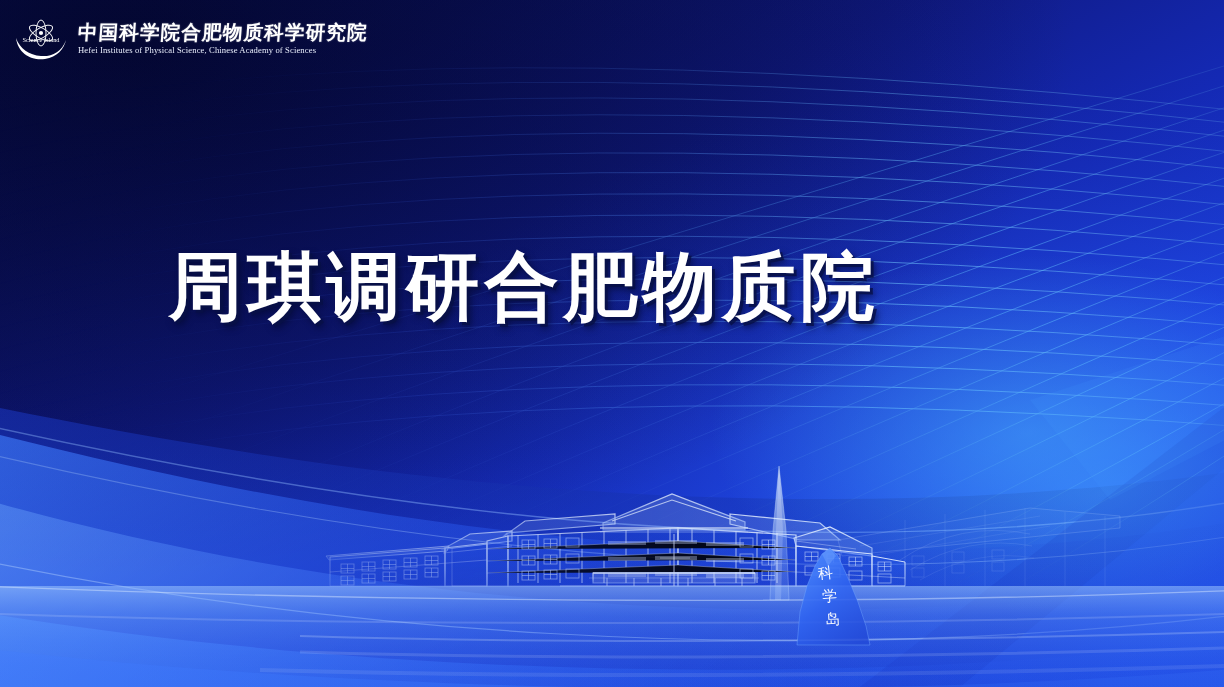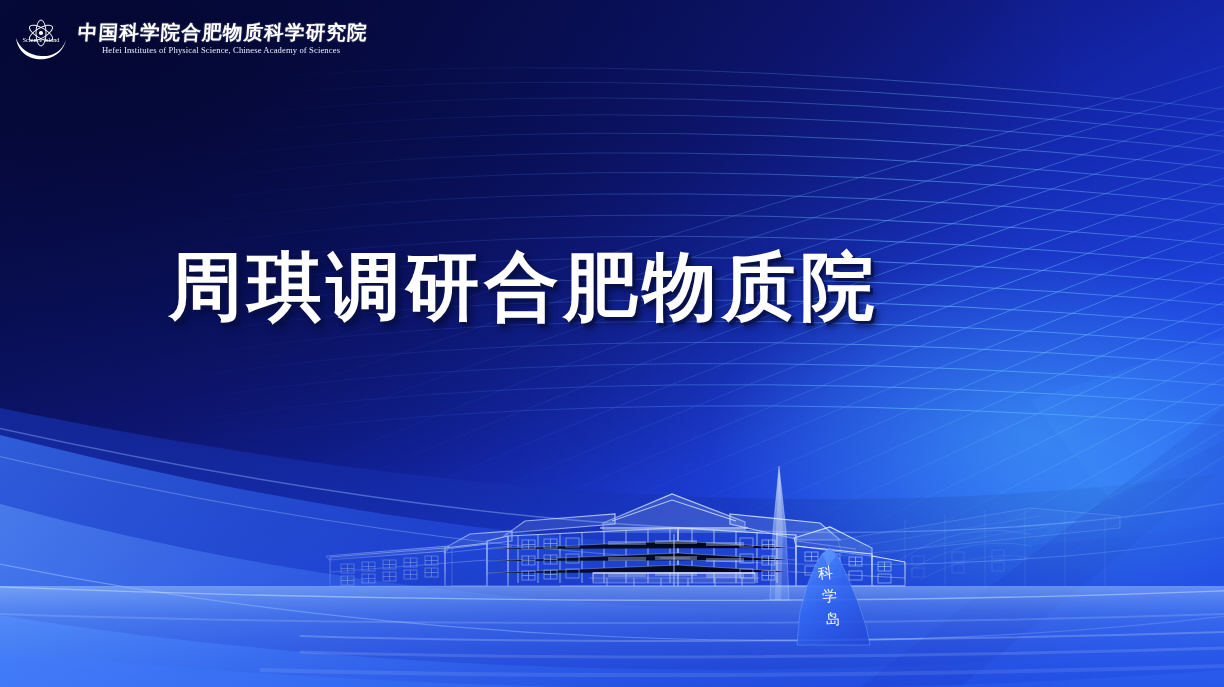--- a/index.html
+++ b/index.html
@@ -53,21 +53,20 @@
     transform:skewX(-4deg);
     text-shadow:0 0 2px rgba(255,255,255,.35);
   }
   .logo-en{
     color:#e9eefc;
     font-size:8.6px;
     letter-spacing:.12px;
     margin-top:4px;
     white-space:nowrap;
     font-family:"Liberation Serif","DejaVu Serif",serif;
-    margin-left:24px;
   }
 
   
   .title-wrap{
     position:absolute;
     left:0; top:247px;
     width:1048px;
     text-align:center;
     z-index:40;
   }

